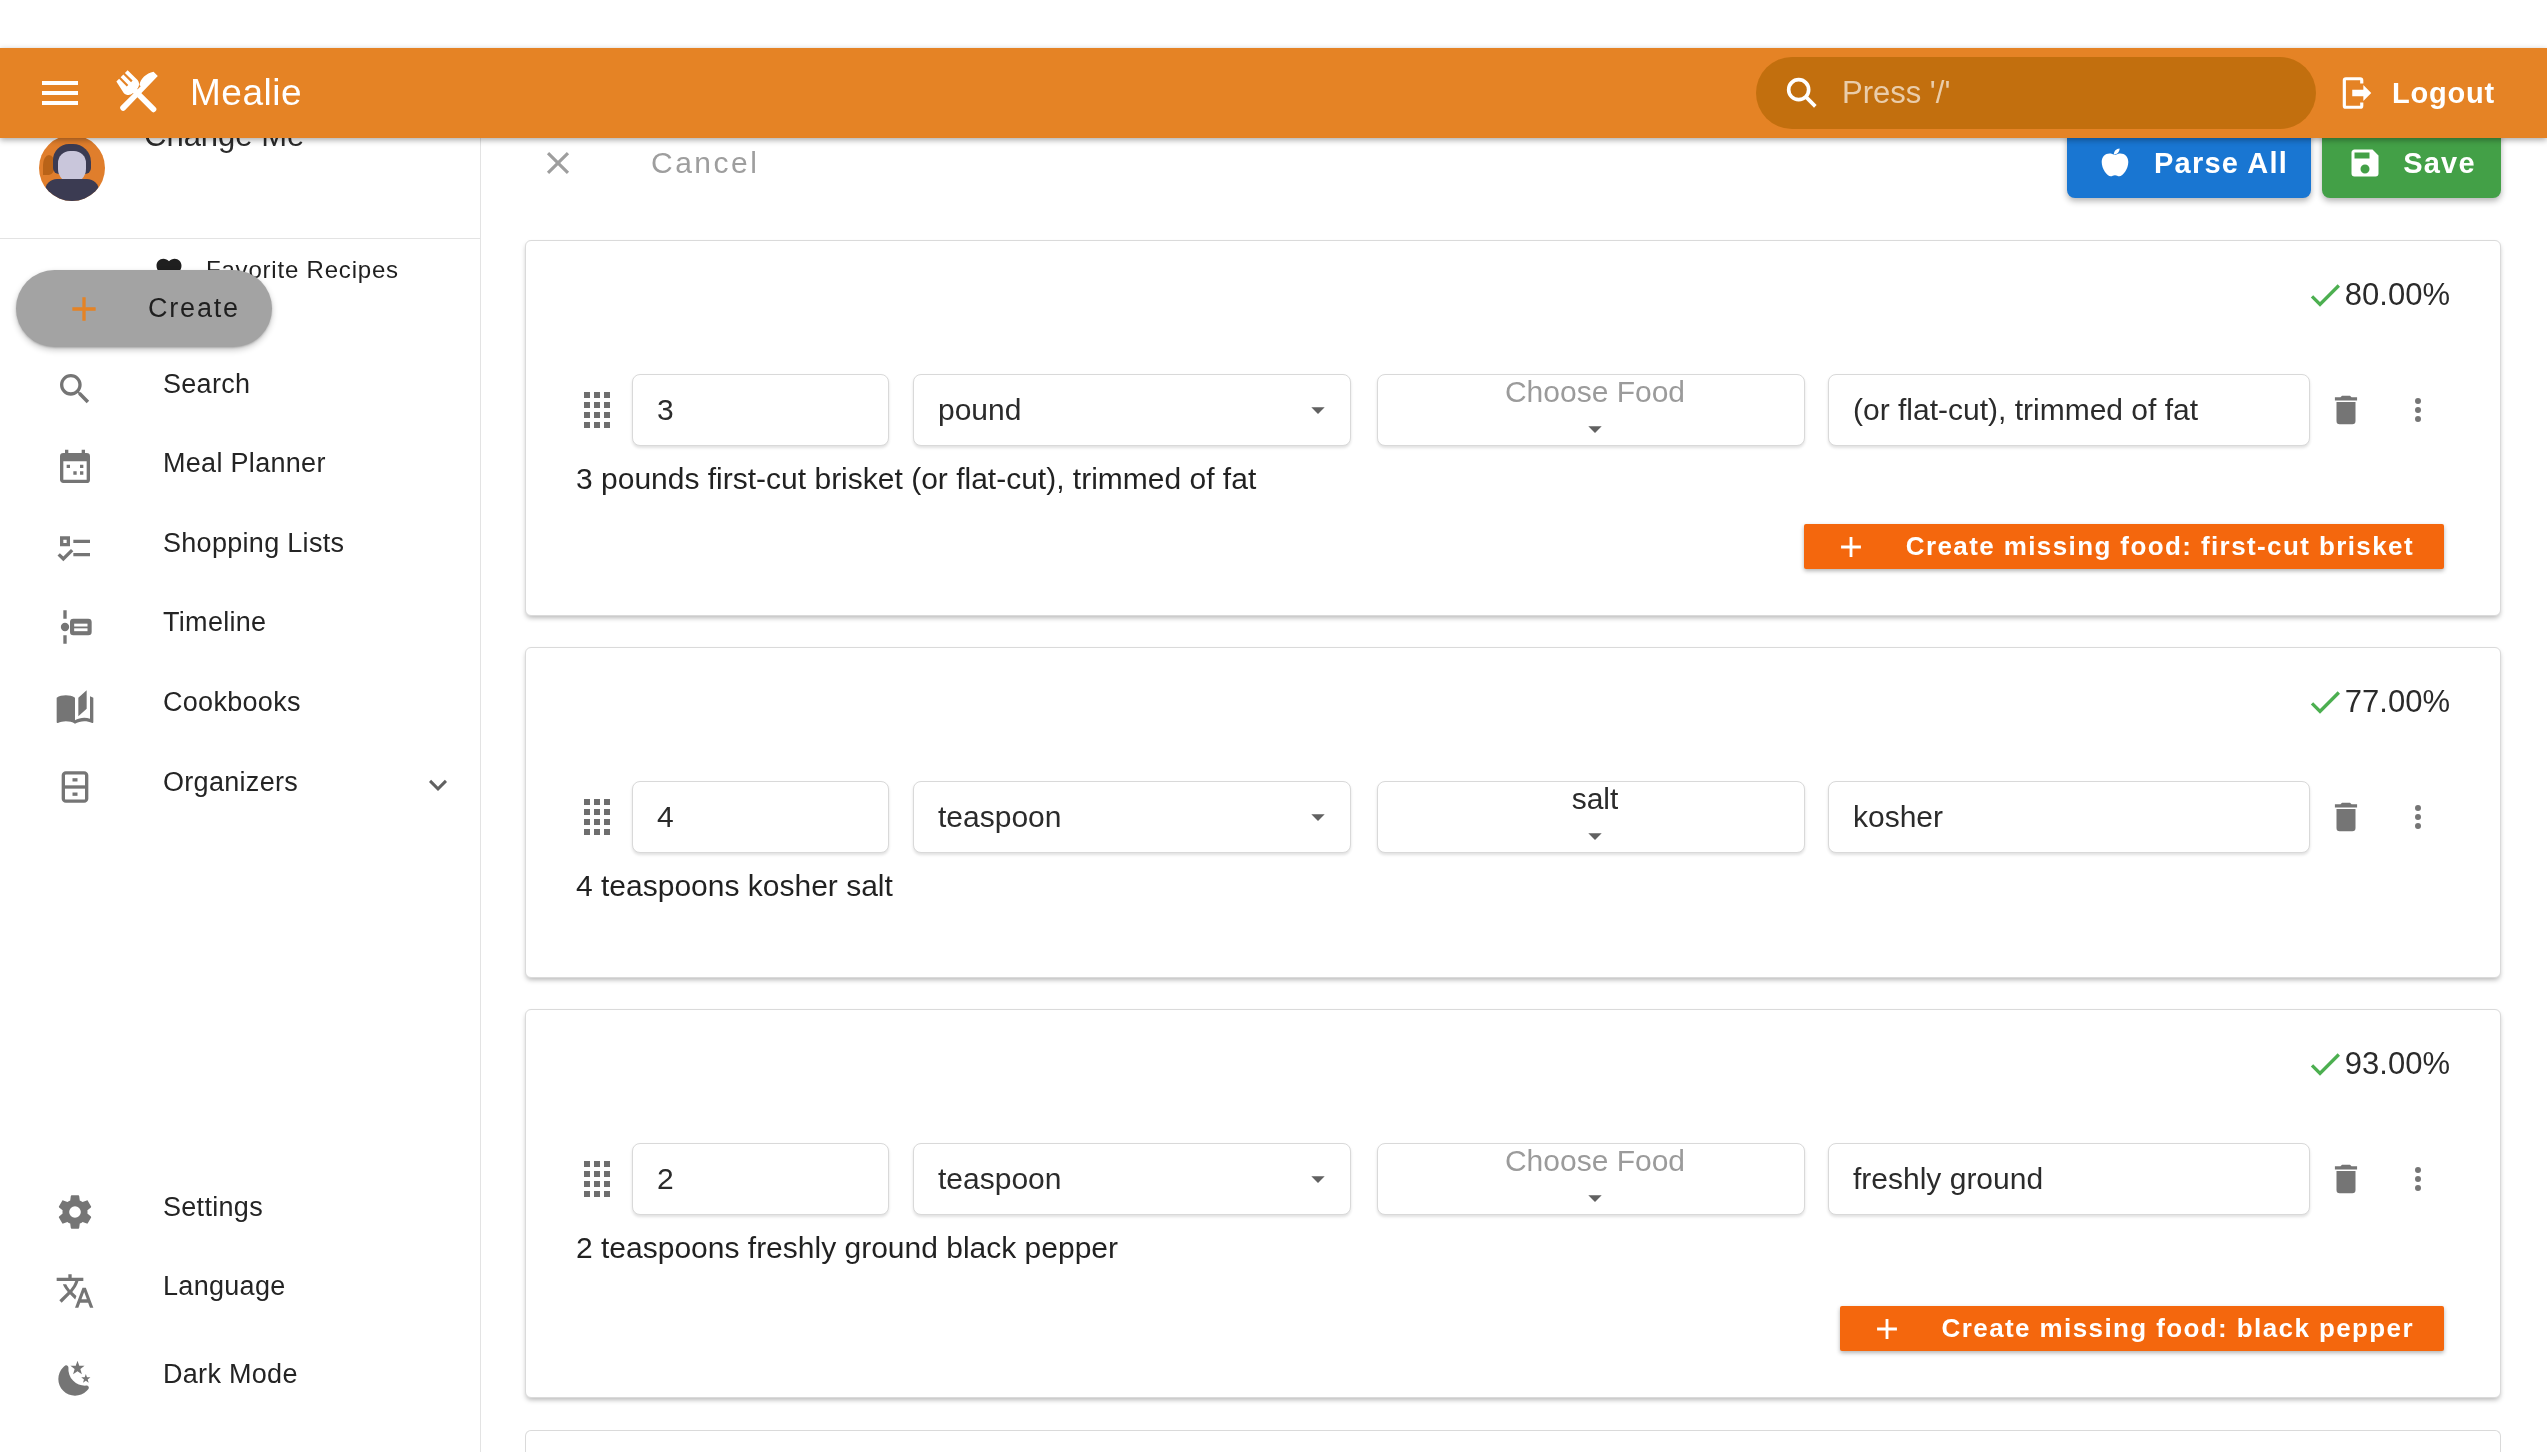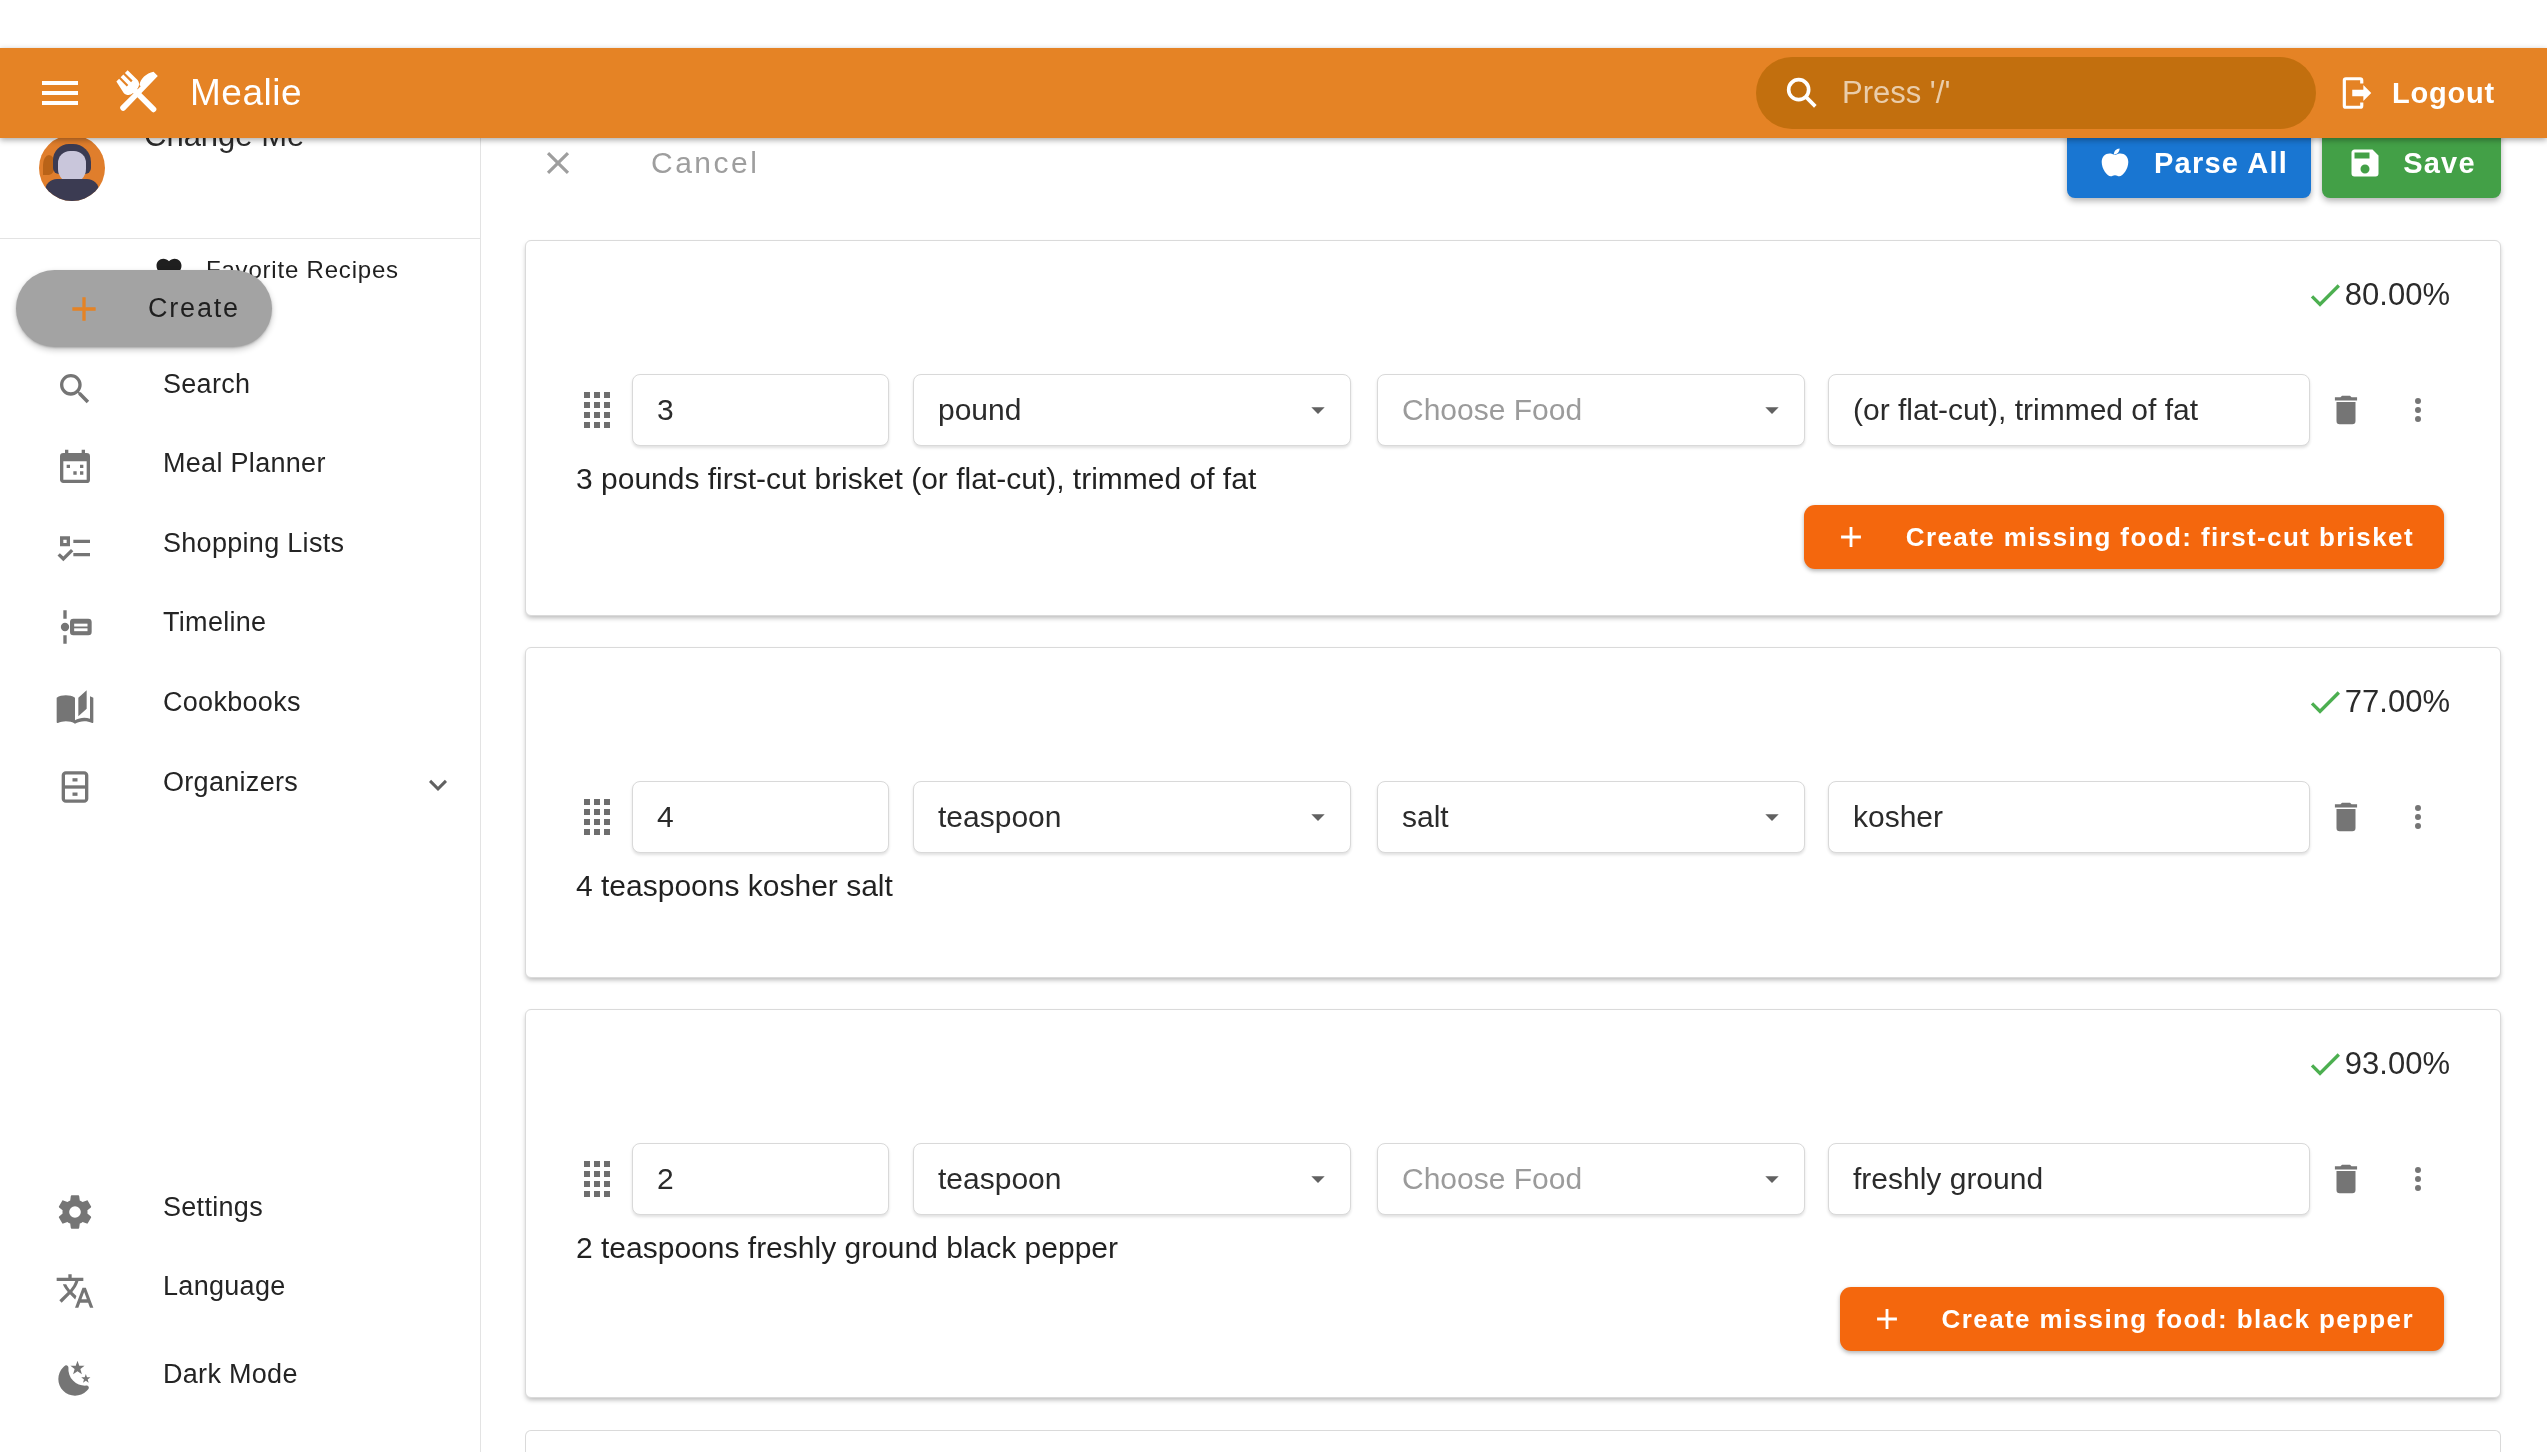--- a/index.html
+++ b/index.html
@@ -80,32 +80,32 @@
     grid-template-columns:repeat(3,6px); grid-auto-rows:6px; gap:4px; cursor:grab; }
   .drag i { background:#6E6E6E; }
   .field { position:absolute; top:0; height:72px; background:#fff;
     border:1.5px solid #D9D9D9; border-radius:8px; box-shadow:0 2px 3px rgba(0,0,0,.12);
     display:flex; align-items:center; }
   .field input { width:100%; height:100%; border:none; outline:none; background:transparent;
     font:inherit; font-size:30px; color:#2b2b2b; padding:0 24px; border-radius:8px; }
   .field input::placeholder { color:#9B9B9B; }
   .f-qty  { left:106px;  width:257px; }
   .f-unit { left:387px;  width:438px; }
-  .f-food { left:851px;  width:428px; }
+  .f-food { left:851px;  width:428px;flex-direction:column; }
   .f-note { left:1302px; width:482px; }
   .select { justify-content:space-between; padding:0 16px 0 24px; cursor:pointer; }
   .select .val { font-size:30px; color:#2b2b2b; white-space:nowrap; overflow:hidden; }
   .select .val.ph { color:#9B9B9B; }
   .row-icon { position:absolute; top:14px; width:44px; height:44px; background:none; border:none;
     cursor:pointer; display:flex; align-items:center; justify-content:center; }
   .trash { left:1798px; }
   .kebab { left:1870px; }
   .orig-text { position:absolute; left:50px; top:221px; font-size:30px; color:rgba(0,0,0,.87); }
-  .missing-btn { position:absolute; right:56px; bottom:46px; height:64px; padding:0 30px;
-    background:#F4670D; border:none; border-radius:11px; cursor:pointer;
+  .missing-btn { position:absolute; right:56px; bottom:46px; height:45px; padding:0 30px;
+    background:#F4670D; border:none; border-radius:2px; cursor:pointer;
     box-shadow:0 2px 4px rgba(0,0,0,.3); display:flex; align-items:center; gap:38px; }
   .missing-btn span { color:#fff; font-size:26px; font-weight:700; letter-spacing:1.4px; }
   .card-sliver { position:absolute; left:44px; top:1340px; width:1976px; height:30px;
     border:1px solid #DADADA; border-bottom:none; border-radius:6px 6px 0 0; background:#fff; }
 </style>
 </head>
 <body>
 
 <header class="topbar">
   <button class="icon-btn hamburger">

